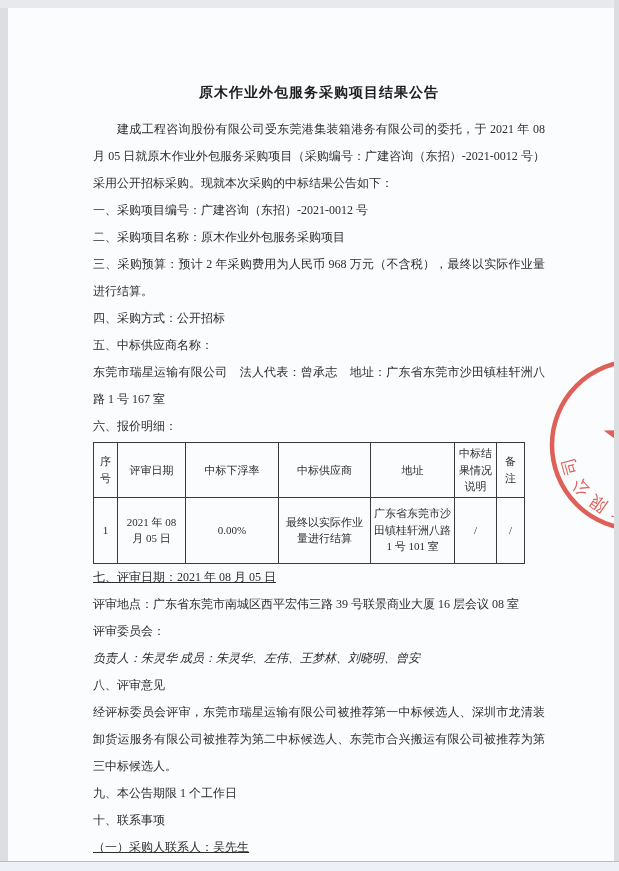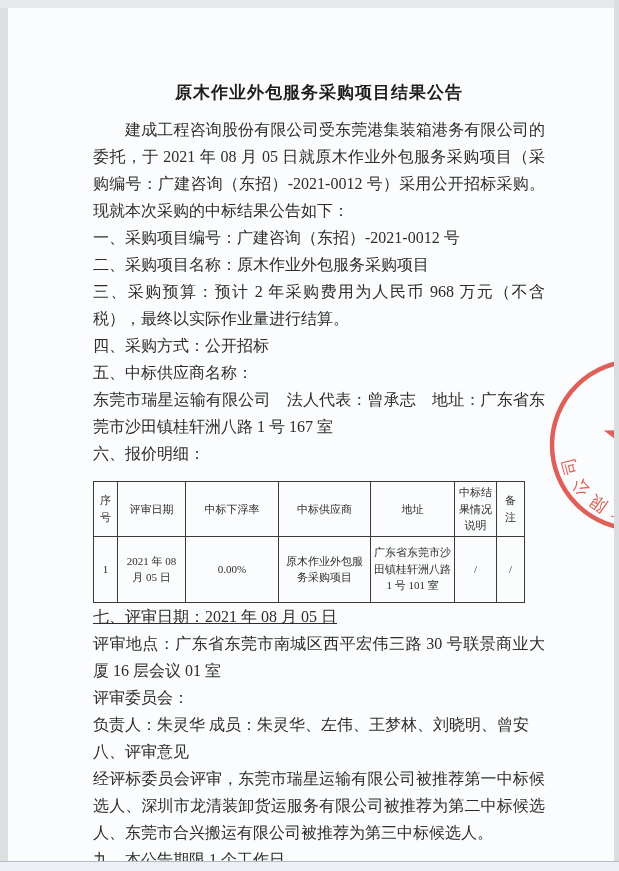--- a/index.html
+++ b/index.html
@@ -11,31 +11,31 @@
   }
   
   .edge-left  { position:absolute; left:0; top:0; width:8px; height:871px; background:#dcdee1; z-index:4; }
   .edge-top   { position:absolute; left:0; top:0; width:619px; height:8px; background:#e7e9ec; z-index:4; }
   .edge-right { position:absolute; right:0; top:0; width:5px; height:871px; background:#dbdde0; z-index:4; }
   .edge-bottom{ position:absolute; left:0; bottom:0; width:619px; height:9px; background:#edf1f7; border-top:1px solid #b7bbc1; z-index:5; }
 
   .content { position:absolute; left:93px; top:80px; width:452px; z-index:2; }
 
   .doc-title {
-    font-size:17px; font-weight:bold; color:#1e1e1e;
+    font-size:14px; font-weight:bold; color:#1e1e1e;
     text-align:center; letter-spacing:1px;
     margin:0 0 10px 0; line-height:26px;
   }
-  p.line { font-size:16px; line-height:27px; margin:0; text-align:justify; }
+  p.line { font-size:12px; line-height:27px; margin:0; text-align:justify; }
   p.indent { text-indent:2em; }
   .mt14 { margin-top:14px;text-decoration:underline; } .mt7 { margin-top:7px; }
-  .mt4 { margin-top:4px;text-decoration:underline; }   .mt3 { margin-top:3px; } .mt2 { margin-top:2px; }
+  .mt4 { margin-top:4px;text-decoration:underline; }   .mt3 { margin-top:3px;font-style:italic; } .mt2 { margin-top:2px; }
 
   table.quote {
-    width:424px; margin-top:14px; border-collapse:collapse; table-layout:fixed;
+    width:424px; margin-top:2px; border-collapse:collapse; table-layout:fixed;
     font-size:11px; color:#2d2d2d;
   }
   table.quote td, table.quote th {
     border:1px solid #3a3a3a; text-align:center; vertical-align:middle;
     padding:2px 3px; font-weight:normal; line-height:1.5; word-break:break-all;
   }
   table.quote tr.hdr  { height:47px; }
   table.quote tr.data { height:66px; }
 
   .stamp { position:absolute; left:546px; top:357px; z-index:3; opacity:0.85; }
@@ -75,30 +75,30 @@
         <th>中标下浮率</th>
         <th>中标供应商</th>
         <th>地址</th>
         <th>中标结果情况说明</th>
         <th>备注</th>
       </tr>
       <tr class="data">
         <td>1</td>
         <td>2021 年 08 月 05 日</td>
         <td>0.00%</td>
-        <td>原木作业外包服务采购项目</td>
+        <td>最终以实际作业量进行结算</td>
         <td>广东省东莞市沙田镇桂轩洲八路 1 号 101 室</td>
         <td>/</td>
         <td>/</td>
       </tr>
     </tbody>
       </table>
 
     <p class="line mt14">七、评审日期：2021 年 08 月 05 日</p>
-    <p class="line">评审地点：广东省东莞市南城区西平宏伟三路 30 号联景商业大厦 16 层会议 01 室</p>
+    <p class="line">评审地点：广东省东莞市南城区西平宏伟三路 39 号联景商业大厦 16 层会议 08 室</p>
     <p class="line">评审委员会：</p>
     <p class="line mt3">负责人：朱灵华 成员：朱灵华、左伟、王梦林、刘晓明、曾安</p>
     <p class="line mt2">八、评审意见</p>
     <p class="line">经评标委员会评审，东莞市瑞星运输有限公司被推荐第一中标候选人、深圳市龙清装卸货运服务有限公司被推荐为第二中标候选人、东莞市合兴搬运有限公司被推荐为第三中标候选人。</p>
     <p class="line">九、本公告期限 1 个工作日</p>
     <p class="line mt7">十、联系事项</p>
     <p class="line mt4">（一）采购人联系人：吴先生</p>
   </div>
 
   <svg class="stamp" width="180" height="180" viewBox="0 0 180 180" aria-hidden="true">

